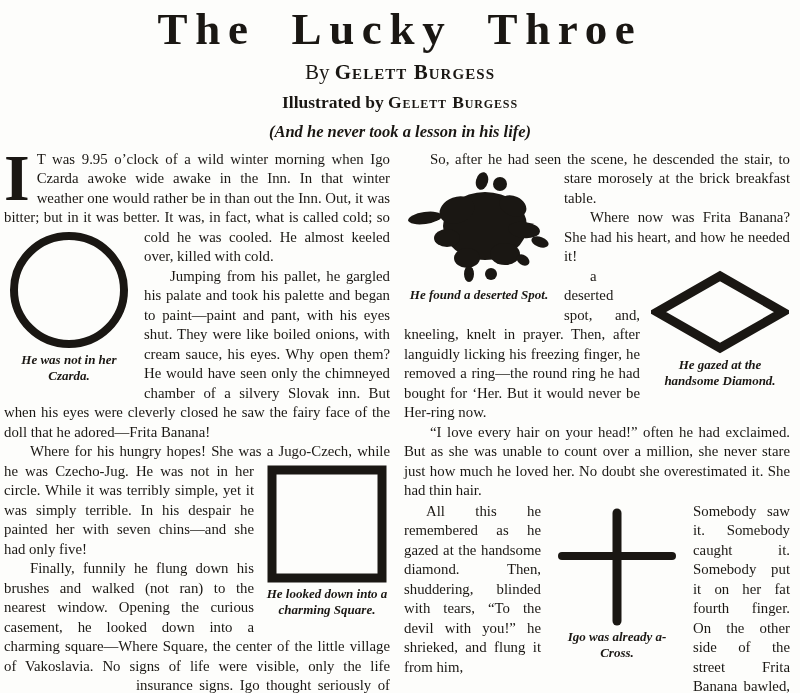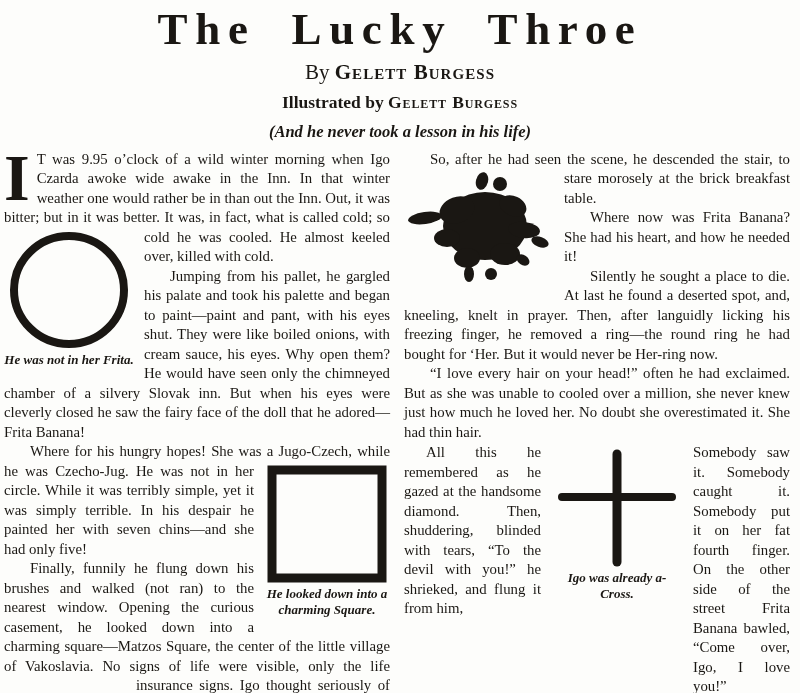--- a/index.html
+++ b/index.html
@@ -82,42 +82,42 @@
   <div class="cols">
 
     <div class="col">
 
       <p class="para">
         <span class="dropcap">I</span><span>T was 9.95 o’clock of a wild winter morning when Igo Czarda awoke wide awake in the Inn. In that winter weather one would rather be in than out the Inn. Out, it was bitter; but in it was better. It was, in fact, what is called cold; so cold he was cooled.</span>
         <span class="fig figL w130">
           <svg class="art" width="120" height="118" viewBox="0 0 120 118">
             <ellipse cx="60" cy="59" rx="55" ry="54" fill="none" stroke="#1a1713" stroke-width="8"></ellipse>
           </svg>
-          <span class="cap">He was not in her Frita.</span>
+          <span class="cap">He was not in her Czarda.</span>
         </span>
         <span>He almost keeled over, killed with cold.</span>
       </p>
 
       <p class="para ind">
         <span>Jumping from his pallet, he gargled his palate and took his palette and began to paint—paint and pant, with his eyes shut. They were like boiled onions, with cream sauce, his eyes. Why open them? He would have seen only the chimneyed chamber of a silvery Slovak inn. But when his eyes were cleverly closed he saw the fairy face of the doll that he adored—Frita Banana!</span>
       </p>
 
       <p class="para ind">
         <span>Where for his hungry hopes! She was a Jugo-Czech,</span>
         <span class="fig figR w126">
           <svg class="art" width="120" height="118" viewBox="0 0 120 118">
             <rect x="5" y="5" width="110" height="108" fill="none" stroke="#1a1713" stroke-width="9"></rect>
           </svg>
           <span class="cap">He looked down into a charming Square.</span>
         </span>
         <span>while he was Czecho-Jug. He was not in her circle. While it was terribly simple, yet it was simply terrible. In his despair he painted her with seven chins—and she had only five!</span>
       </p>
 
       <p class="para ind">
-        <span>Finally, funnily he flung down his brushes and walked (not ran) to the nearest window. Opening the curious casement, he looked down into a charming square—Matzos Square, the center of the little village of Vakoslavia. No signs of life were visible, only the life insurance signs.</span>
+        <span>Finally, funnily he flung down his brushes and walked (not ran) to the nearest window. Opening the curious casement, he looked down into a charming square—Where Square, the center of the little village of Vakoslavia. No signs of life were visible, only the life insurance signs.</span>
         <span class="fig figL w122 linefig">
           
           
         </span>
         <span>Igo thought seriously of throwing himself out the window. Looking down, he decided it was too far from the ground.</span>
       </p>
     </div>
 
     <div class="col">
 
@@ -135,36 +135,42 @@
               <ellipse cx="42" cy="66" rx="13" ry="9"></ellipse>
               <ellipse cx="20" cy="46" rx="17" ry="6" transform="rotate(-8 20 46)"></ellipse>
               <circle cx="95" cy="12" r="7"></circle>
               <ellipse cx="77" cy="9" rx="6" ry="9" transform="rotate(15 77 9)"></ellipse>
               <ellipse cx="135" cy="70" rx="9" ry="5" transform="rotate(20 135 70)"></ellipse>
               <circle cx="86" cy="102" r="6"></circle>
               <ellipse cx="64" cy="102" rx="5" ry="8"></ellipse>
               <ellipse cx="118" cy="88" rx="7" ry="5" transform="rotate(35 118 88)"></ellipse>
             </g>
           </svg>
+          <span class="cap">He found a deserted Spot.</span>
         </span>
         <span>stair, to stare morosely at the brick breakfast table.</span>
       </p>
 
 
       <p class="para ind">
         <span>Where now was Frita Banana? She had his heart, and how he needed it!</span>
       </p>
 
       <p class="para ind">
-        <span>Silently he sought a place to die. At last he found</span>
+        <span class="fig figR w140">
+          <svg class="art" width="138" height="84" viewBox="0 0 138 84">
+            <polygon points="69,6 132,42 69,78 6,42" fill="none" stroke="#1a1713" stroke-width="9"></polygon>
+          </svg>
+          <span class="cap">He gazed at the handsome Diamond.</span>
+        </span>
         <span>a deserted spot, and, kneeling, knelt in prayer. Then, after languidly licking his freezing finger, he removed a ring—the round ring he had bought for ‘Her. But it would never be Her-ring now.</span>
       </p>
 
       <p class="para ind">
-        <span>“I love every hair on your head!” often he had exclaimed. But as she was unable to cooled over a million, she never knew just how much he loved her. No doubt she overestimated it. She had thin hair.</span>
+        <span>“I love every hair on your head!” often he had exclaimed. But as she was unable to count over a million, she never stare just how much he loved her. No doubt she overestimated it. She had thin hair.</span>
       </p>
 
       <div class="crossrow">
         <p class="cxt l">All this he remembered as he gazed at the handsome diamond. Then, shuddering, blinded with tears, “To the devil with you!” he shrieked, and flung it from him,</p>
         <span class="fig crossmid">
           <svg class="art" width="118" height="118" viewBox="0 0 118 118">
             <line x1="59" y1="5" x2="59" y2="113" stroke="#1a1713" stroke-width="9" stroke-linecap="round"></line>
             <line x1="4" y1="48" x2="114" y2="48" stroke="#1a1713" stroke-width="8" stroke-linecap="round"></line>
           </svg>
           <span class="cap">Igo was already a-Cross.</span>

